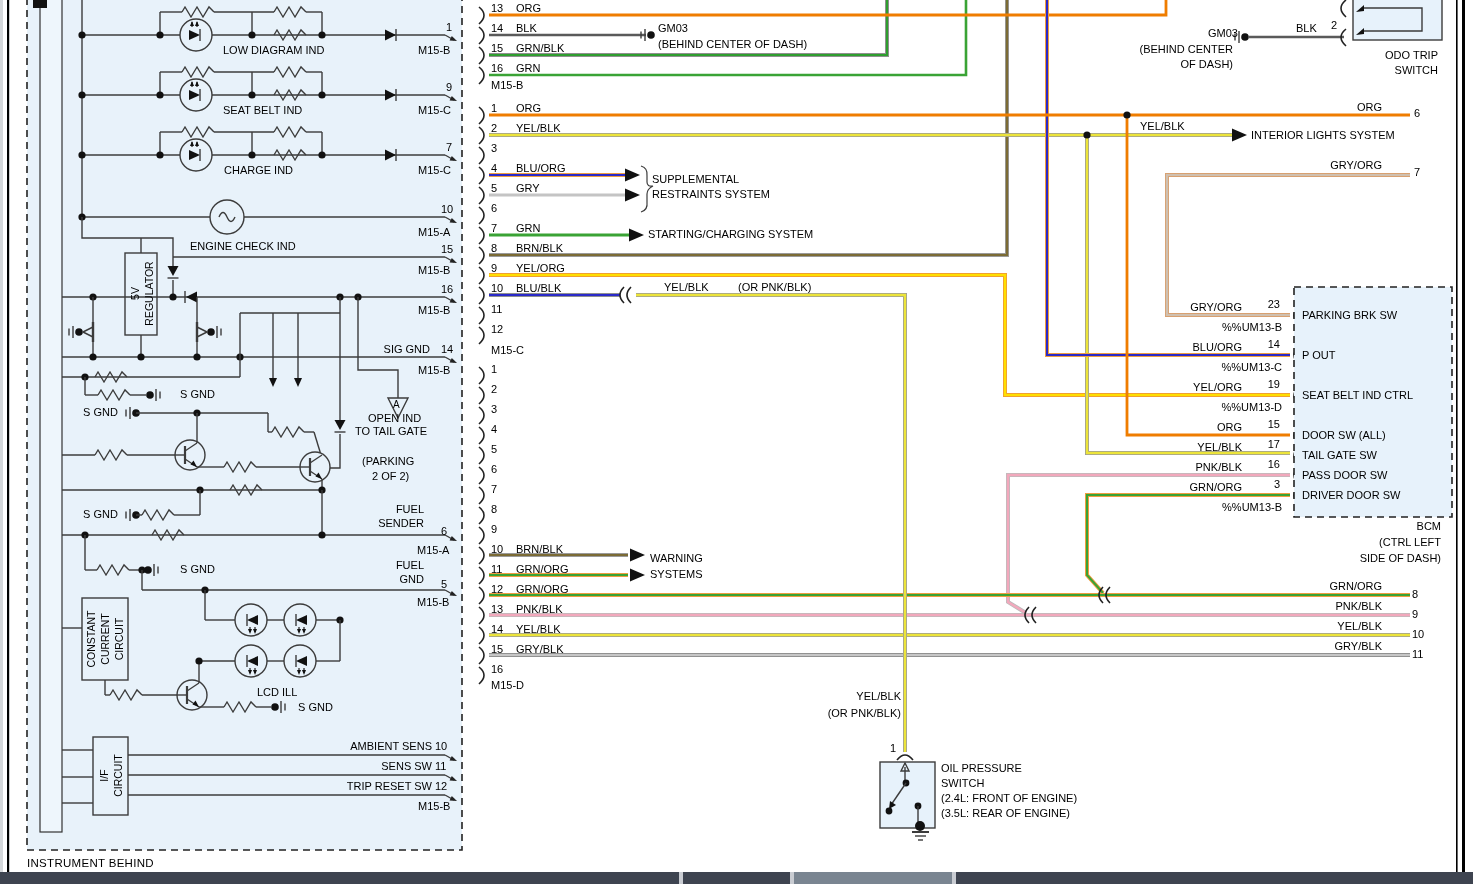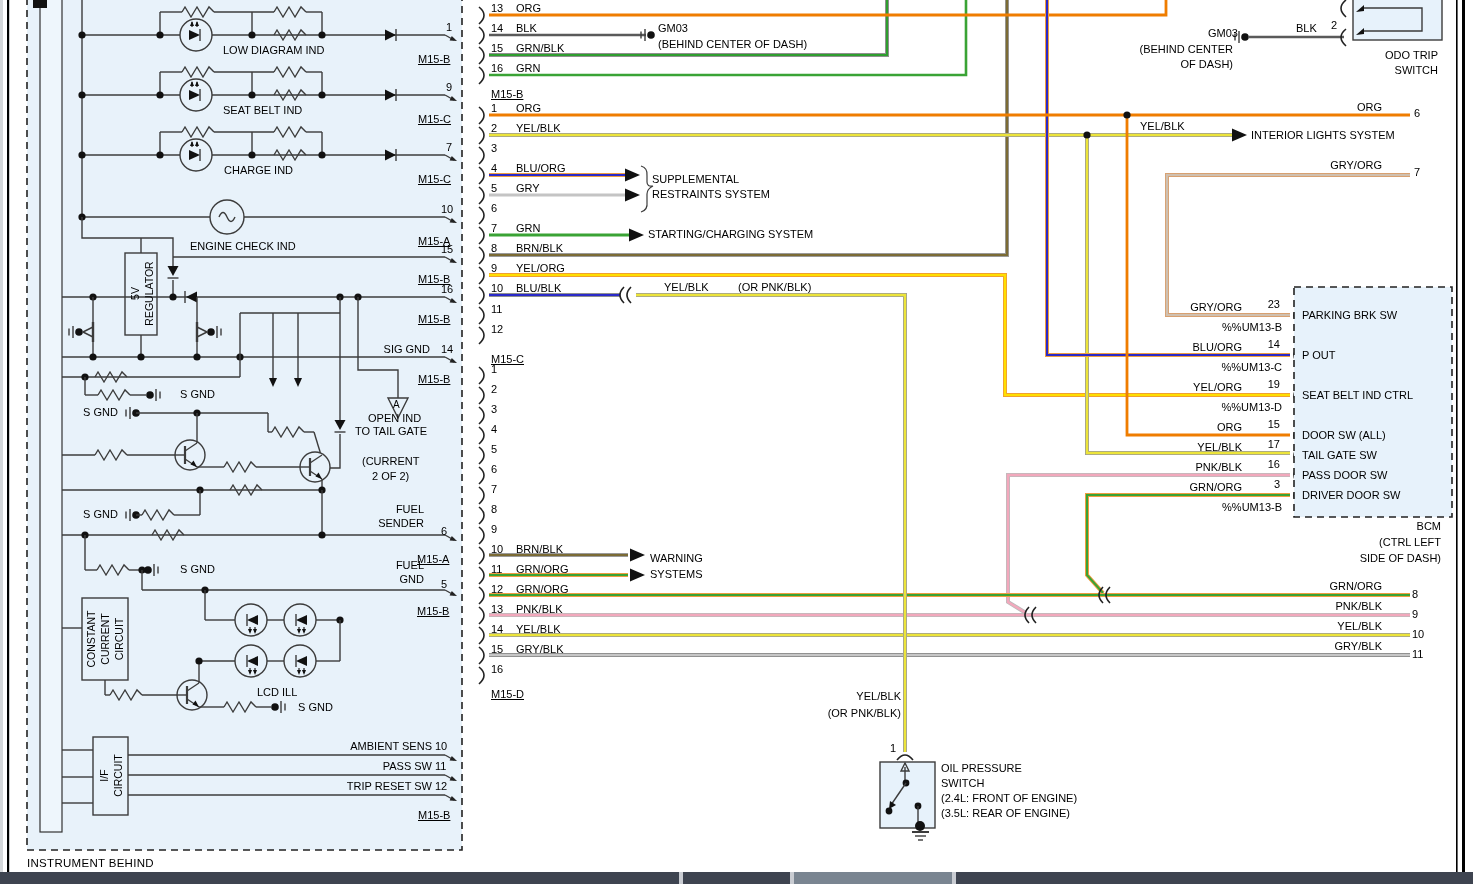--- a/index.html
+++ b/index.html
@@ -1,21 +1,21 @@
 <!DOCTYPE html>
 <html><head>
 <meta charset="utf-8">
 <style>
   html,body{margin:0;padding:0;background:#fff;}
   #stage{position:relative;width:1473px;height:884px;overflow:hidden;background:#fff;
          font-family:"Liberation Sans","DejaVu Sans",sans-serif;color:#000;}
   svg{position:absolute;left:0;top:0;}
   .t{position:absolute;font-size:11px;line-height:12px;white-space:nowrap;color:#000;}
   .tr{text-align:right;}
-  .u{text-decoration:underline;margin-top:9px;}
+  .u{}
   .big{font-size:11.5px;letter-spacing:.3px;}
   .v{position:absolute;display:flex;flex-direction:column;justify-content:center;text-align:center;
      font-size:10.5px;line-height:14px;}
   .bar{position:absolute;left:0;top:872px;width:1473px;height:12px;background:#3e4450;}
   .bar .sep{position:absolute;top:0;width:4px;height:12px;background:#c9ccd2;}
   .bar .lite{position:absolute;top:0;height:12px;background:#7a8591;}
   .edge{position:absolute;left:0;top:0;width:3px;height:884px;background:#d4d7da;}
 </style>
 </head>
 <body>
@@ -521,21 +521,21 @@
 <div class="t" style="left:257px;top:686px">LCD ILL</div>
 
 <div class="t" style="left:180px;top:388px">S GND</div>
 <div class="t" style="left:83px;top:406px">S GND</div>
 <div class="t" style="left:83px;top:508px">S GND</div>
 <div class="t" style="left:180px;top:563px">S GND</div>
 <div class="t" style="left:298px;top:701px">S GND</div>
 
 <div class="t" style="left:355px;top:425px">TO TAIL GATE</div>
 <div class="t" style="left:368px;top:412px">OPEN IND</div>
-<div class="t" style="left:362px;top:455px">(CURRENT</div>
+<div class="t" style="left:362px;top:455px">(PARKING</div>
 <div class="t" style="left:372px;top:470px">2 OF 2)</div>
 <div class="t" style="left:393px;top:399px;font-size:10px">A</div>
 
 <div class="v" style="left:100px;top:277px;width:82px;height:33px;transform:rotate(-90deg)">
   <span>5V</span>
   <span>REGULATOR</span>
 </div>
 <div class="v" style="left:64px;top:616px;width:82px;height:46px;transform:rotate(-90deg)">
   <span>CONSTANT</span>
   <span>CURRENT</span>
@@ -564,21 +564,21 @@
 <div class="t tr" style="left:354px;top:503px;width:70px">FUEL</div>
 <div class="t tr" style="left:354px;top:517px;width:70px">SENDER</div>
 <div class="t" style="left:441px;top:525px">6</div>
 <div class="t u" style="left:417px;top:544px">M15-A</div>
 <div class="t tr" style="left:354px;top:559px;width:70px">FUEL</div>
 <div class="t tr" style="left:354px;top:573px;width:70px">GND</div>
 <div class="t" style="left:441px;top:578px">5</div>
 <div class="t u" style="left:417px;top:596px">M15-B</div>
 <div class="t tr" style="left:310px;top:740px;width:122px">AMBIENT SENS</div>
 <div class="t" style="left:435px;top:740px">10</div>
-<div class="t tr" style="left:310px;top:760px;width:122px">PASS SW</div>
+<div class="t tr" style="left:310px;top:760px;width:122px">SENS SW</div>
 <div class="t" style="left:435px;top:760px">11</div>
 <div class="t tr" style="left:310px;top:780px;width:122px">TRIP RESET SW</div>
 <div class="t" style="left:435px;top:780px">12</div>
 <div class="t u" style="left:418px;top:800px">M15-B</div>
 
 <div class="t big" style="left:27px;top:857px">INSTRUMENT BEHIND</div>
 
 <div class="t" style="left:491px;top:2px">13</div>
 <div class="t" style="left:516px;top:2px">ORG</div>
 <div class="t" style="left:491px;top:22px">14</div>

